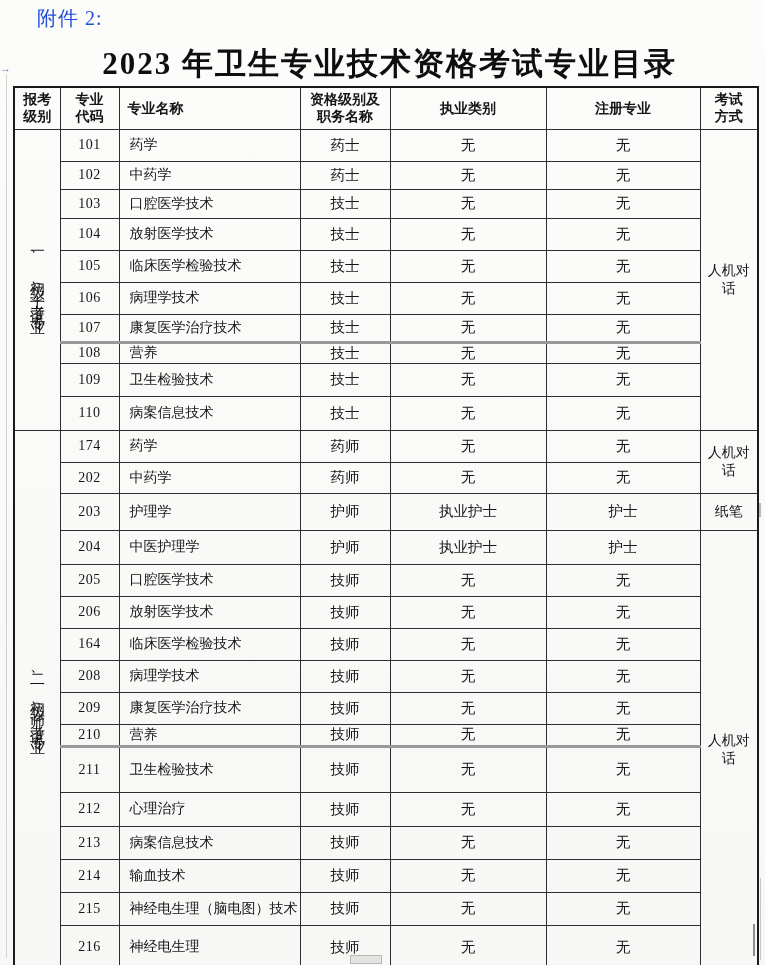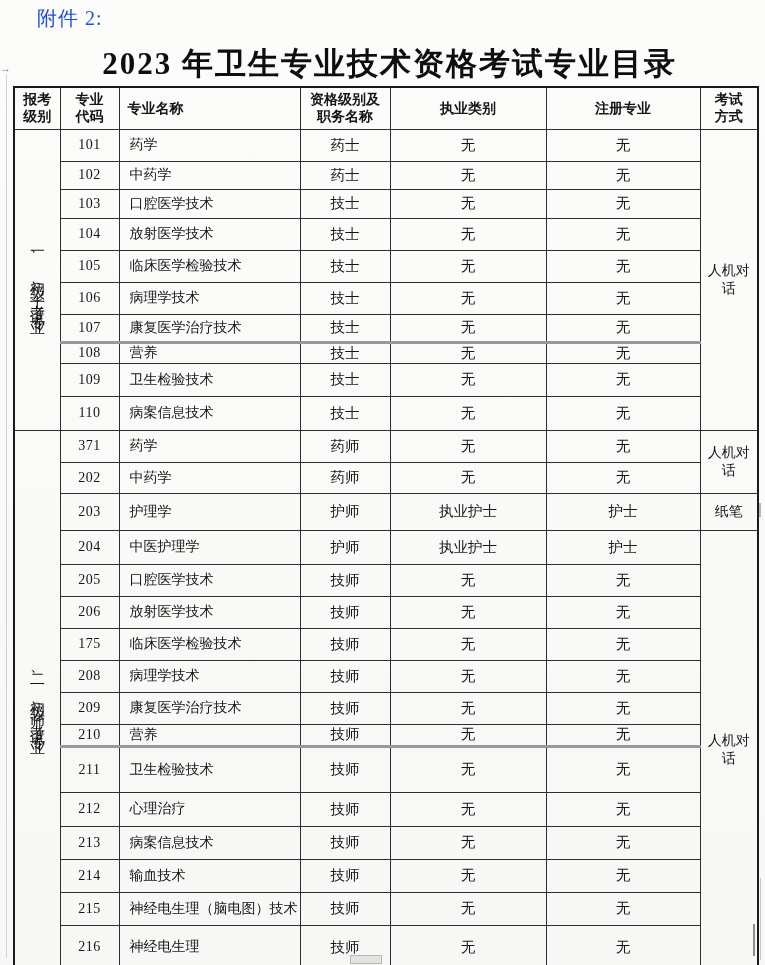--- a/index.html
+++ b/index.html
@@ -156,21 +156,21 @@
         </tr>
         <tr style="height: 34px;">
           <td class="code">110</td>
           <td class="name">病案信息技术</td>
           <td>技士</td>
           <td>无</td>
           <td>无</td>
         </tr>
         <tr style="height: 32px;">
           <td class="level" rowspan="16"><span class="level-text">二、初级（师）考试专业</span></td>
-          <td class="code">371</td>
+          <td class="code">174</td>
           <td class="name">药学</td>
           <td>药师</td>
           <td>无</td>
           <td>无</td>
           <td class="exam" rowspan="2">人机对话</td>
         </tr>
         <tr style="height: 31px;">
           <td class="code">202</td>
           <td class="name">中药学</td>
           <td>药师</td>
@@ -201,21 +201,21 @@
           <td>无</td>
         </tr>
         <tr style="height: 32px;">
           <td class="code">206</td>
           <td class="name">放射医学技术</td>
           <td>技师</td>
           <td>无</td>
           <td>无</td>
         </tr>
         <tr style="height: 32px;">
-          <td class="code">175</td>
+          <td class="code">164</td>
           <td class="name">临床医学检验技术</td>
           <td>技师</td>
           <td>无</td>
           <td>无</td>
         </tr>
         <tr style="height: 32px;">
           <td class="code">208</td>
           <td class="name">病理学技术</td>
           <td>技师</td>
           <td>无</td>

